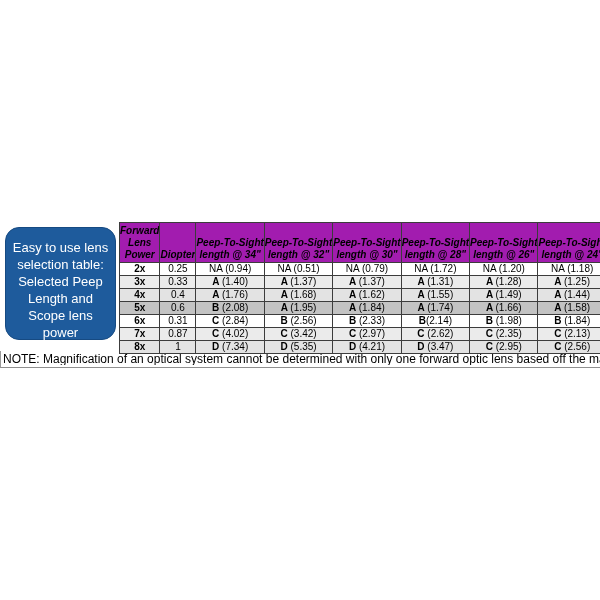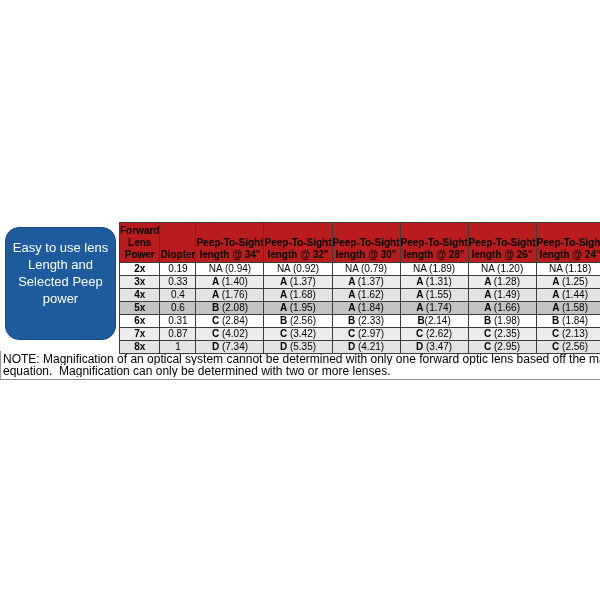--- a/index.html
+++ b/index.html
@@ -47,21 +47,22 @@
     line-height: 12px;
     color: #000;
     overflow: hidden;
     white-space: nowrap;
   }
   table.lens-table th {
     font-weight: bold;
     vertical-align: bottom;
     height: 38px;
     padding-bottom: 1px;
-    background: #b91c1c;
+    background: #a21caf;
+    font-style: italic;
   }
   table.lens-table td { height: 12px; }
   td.power-cell { font-weight: bold; }
 
   
   .note-block {
     position: absolute;
     left: 0px;
     top: 351px;
     width: 598px;
@@ -74,22 +75,24 @@
   }
   .note-line { white-space: pre; overflow: hidden; }
 </style>
 </head>
 <body>
 
 <div class="stage">
 
   <div class="info-panel" style="background: rgb(30, 91, 156); color: rgb(255, 255, 255);">
       <div>Easy to use lens</div>
+      <div>selection table:</div>
+      <div>Selected Peep</div>
       <div>Length and</div>
-      <div>Selected Peep</div>
+      <div>Scope lens</div>
       <div>power</div>
     </div>
 
   <table class="lens-table">
     <colgroup>
         <col style="width: 38px;">
         <col style="width: 36px;">
         <col style="width: 67px;">
         <col style="width: 67px;">
         <col style="width: 67px;">
@@ -127,25 +130,25 @@
           </th>
           <th>
             <div>Peep-To-Sight</div>
             <div>length @ 24"</div>
           </th>
         </tr>
     </thead>
     <tbody>
         <tr style="background: rgb(255, 255, 255);">
           <td class="power-cell">2x</td>
-          <td>0.19</td>
+          <td>0.25</td>
           <td>NA (0.94)</td>
-          <td>NA (0.92)</td>
+          <td>NA (0.51)</td>
           <td>NA (0.79)</td>
-          <td>NA (1.89)</td>
+          <td>NA (1.72)</td>
           <td>NA (1.20)</td>
           <td>NA (1.18)</td>
         </tr>
         <tr style="background: rgb(235, 235, 235);">
           <td class="power-cell">3x</td>
           <td>0.33</td>
           <td><b>A </b>(1.40)</td>
           <td><b>A </b>(1.37)</td>
           <td><b>A </b>(1.37)</td>
           <td><b>A </b>(1.31)</td>
@@ -200,16 +203,15 @@
           <td><b>D </b>(4.21)</td>
           <td><b>D </b>(3.47)</td>
           <td><b>C </b>(2.95)</td>
           <td><b>C </b>(2.56)</td>
         </tr>
       </tbody>
   </table>
 
   <div class="note-block">
     <div class="note-line">NOTE: Magnification of an optical system cannot be determined with only one forward optic lens based off the magnification</div>
-    <div class="note-line">equation.  Magnification can only be determined with two or more lenses.</div>
   </div>
 
 </div>
 
 </body></html>

